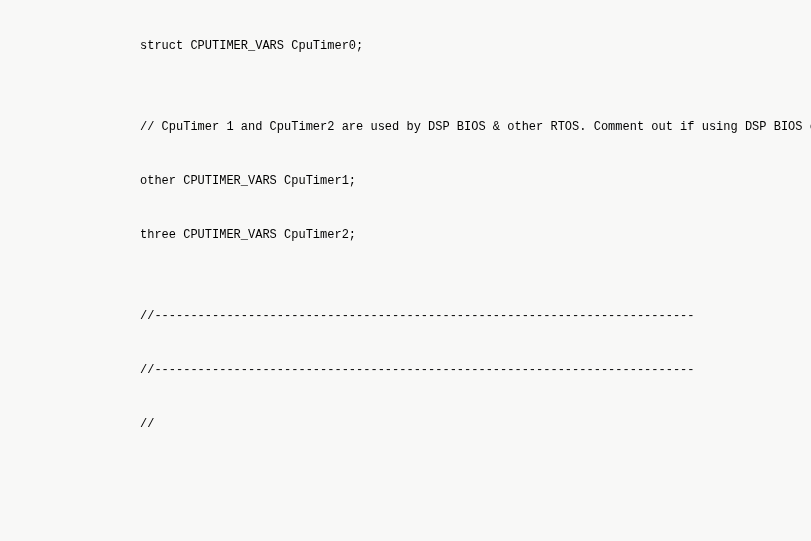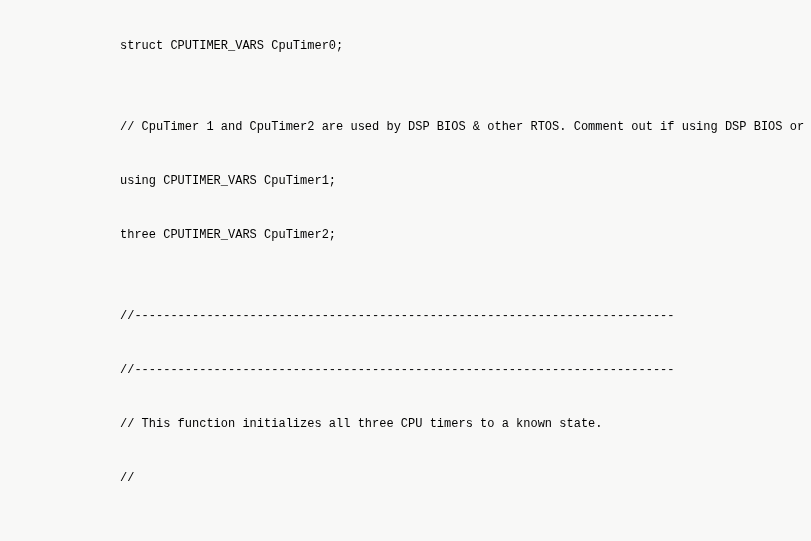--- a/index.html
+++ b/index.html
@@ -14,35 +14,35 @@
     padding-left: 120px;
     padding-top: 6px;
     font-family: "SimSun", "NSimSun", "Courier New", monospace;
     font-size: 12px;
     color: #000;
     white-space: pre;
     line-height: 27px;
   }
   .line {
     display: block;
+    margin-left: 20px;
   }
 </style>
 </head>
 <body>
 
 <div class="code-area">
 <span class="line">struct CPUTIMER_VARS CpuTimer0;</span>
 <span class="line"></span>
 <span class="line">// CpuTimer 1 and CpuTimer2 are used by DSP BIOS &amp; other RTOS. Comment out if using DSP BIOS or o</span>
-<span class="line">using CPUTIMER_VARS CpuTimer1;</span>
+<span class="line">other CPUTIMER_VARS CpuTimer1;</span>
 <span class="line">three CPUTIMER_VARS CpuTimer2;</span>
 <span class="line"></span>
 <span class="line">//---------------------------------------------------------------------------</span>
 <span class="line">//---------------------------------------------------------------------------</span>
-<span class="line">// This function initializes all three CPU timers to a known state.</span>
 <span class="line">//</span>
 
 
 
 
 
 
 
 
 

